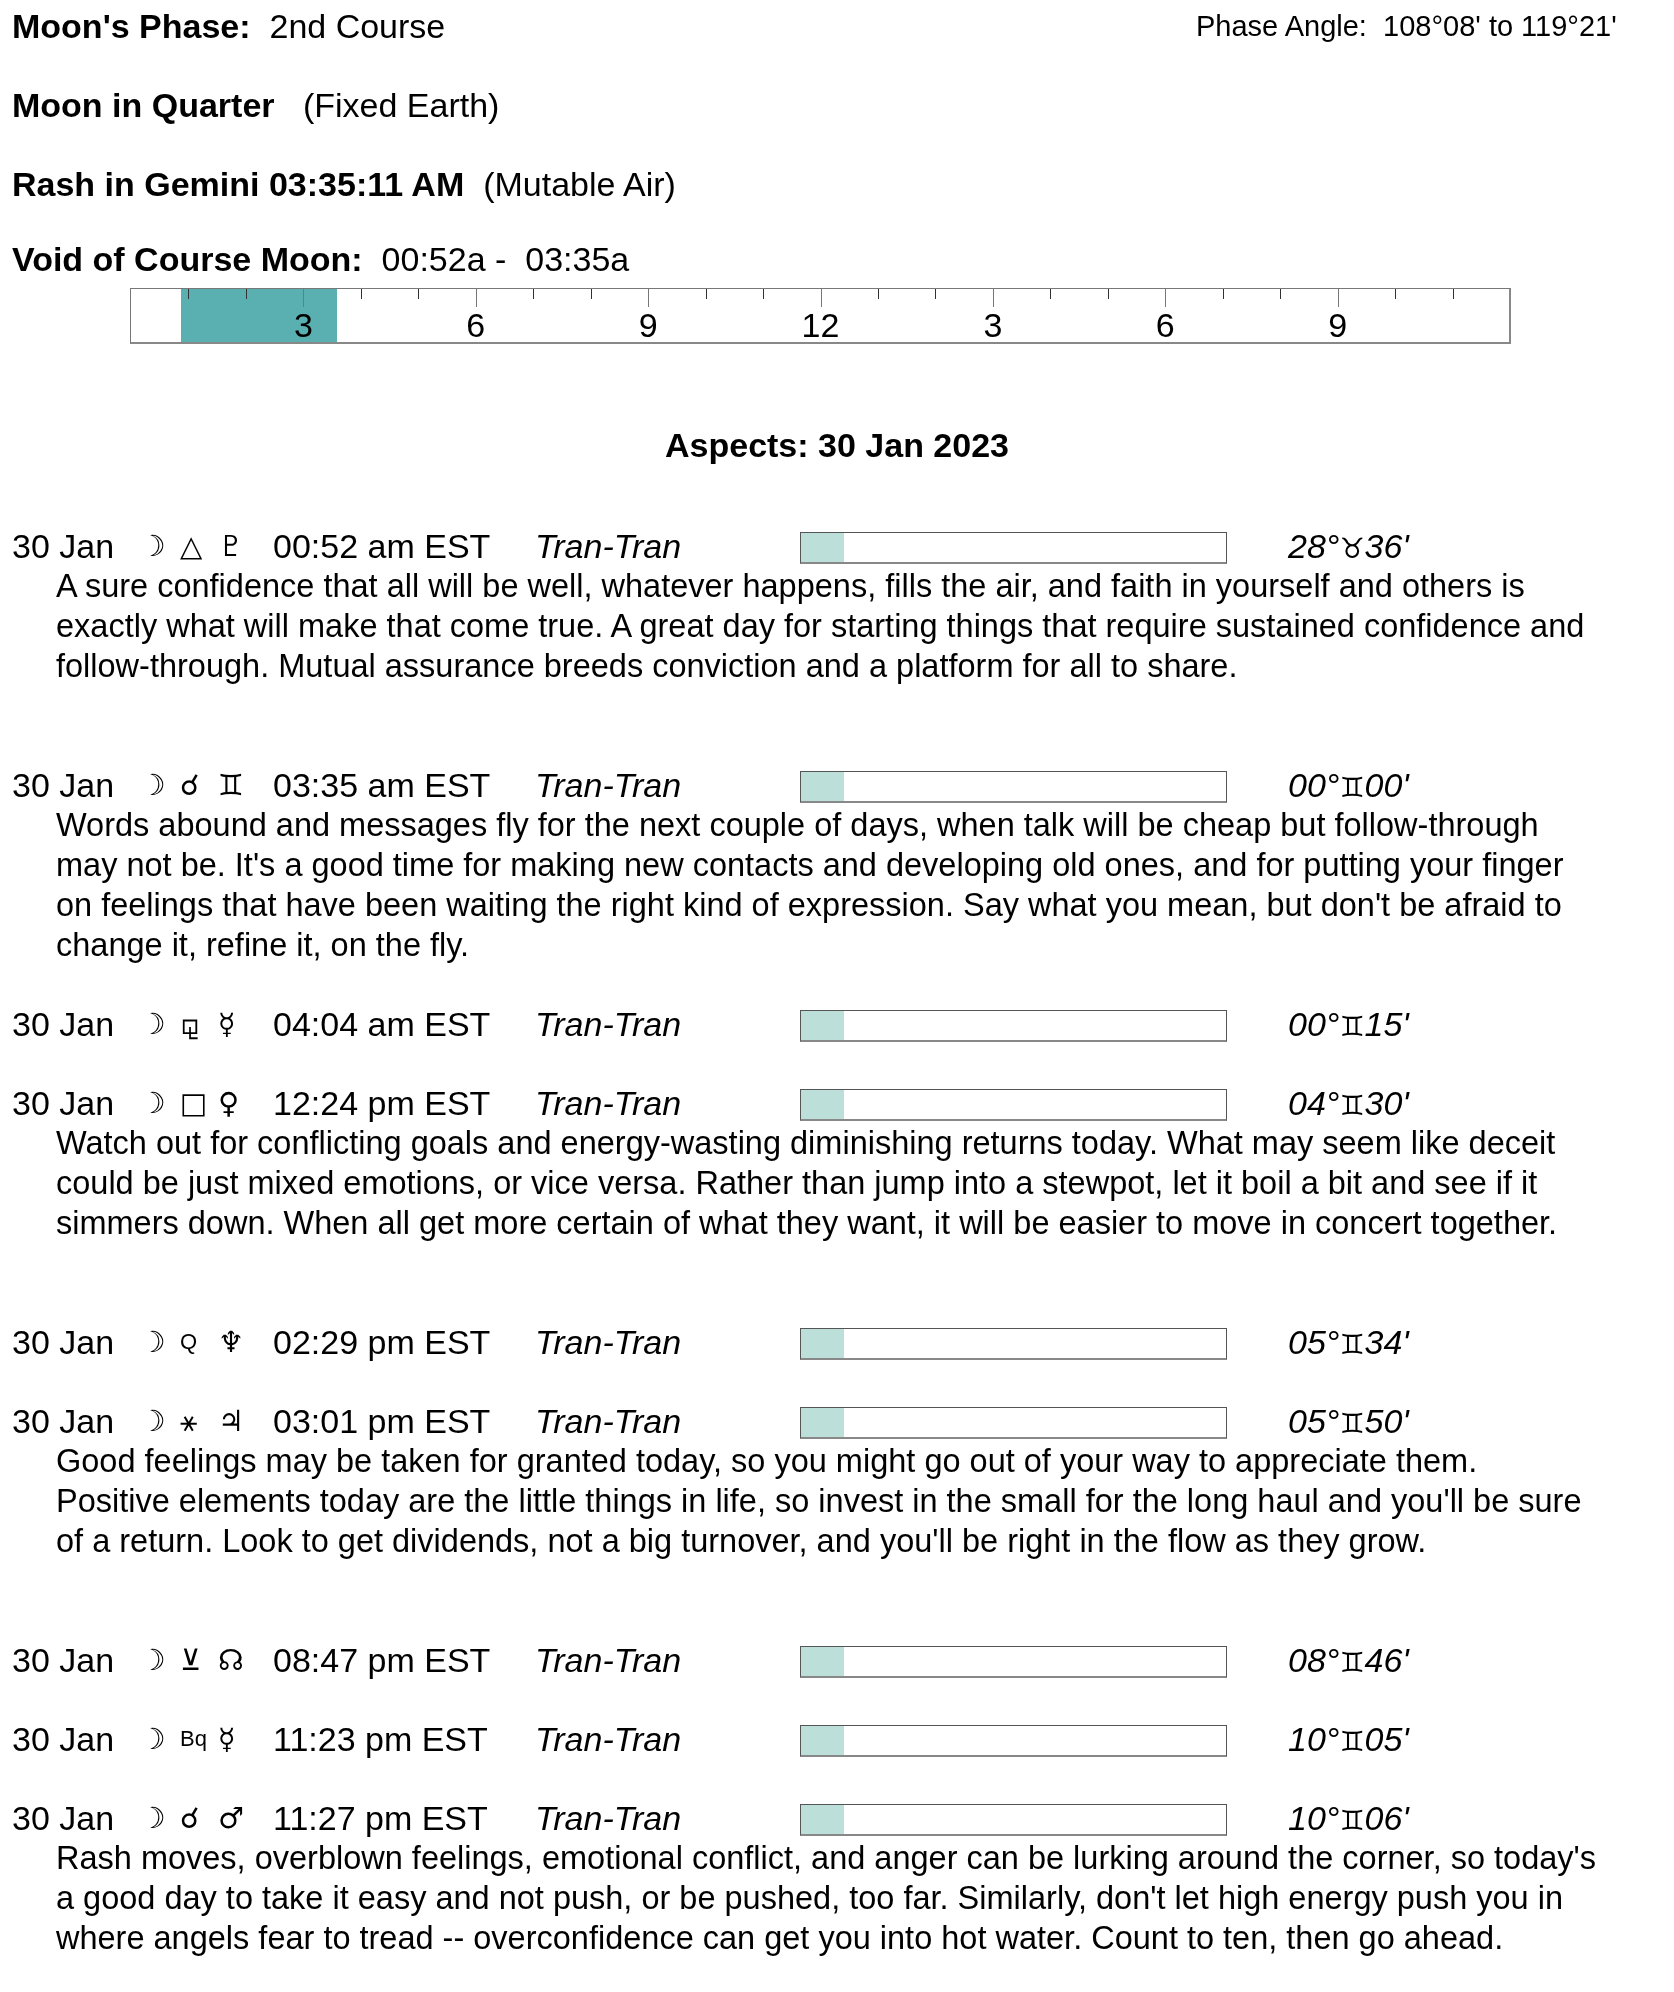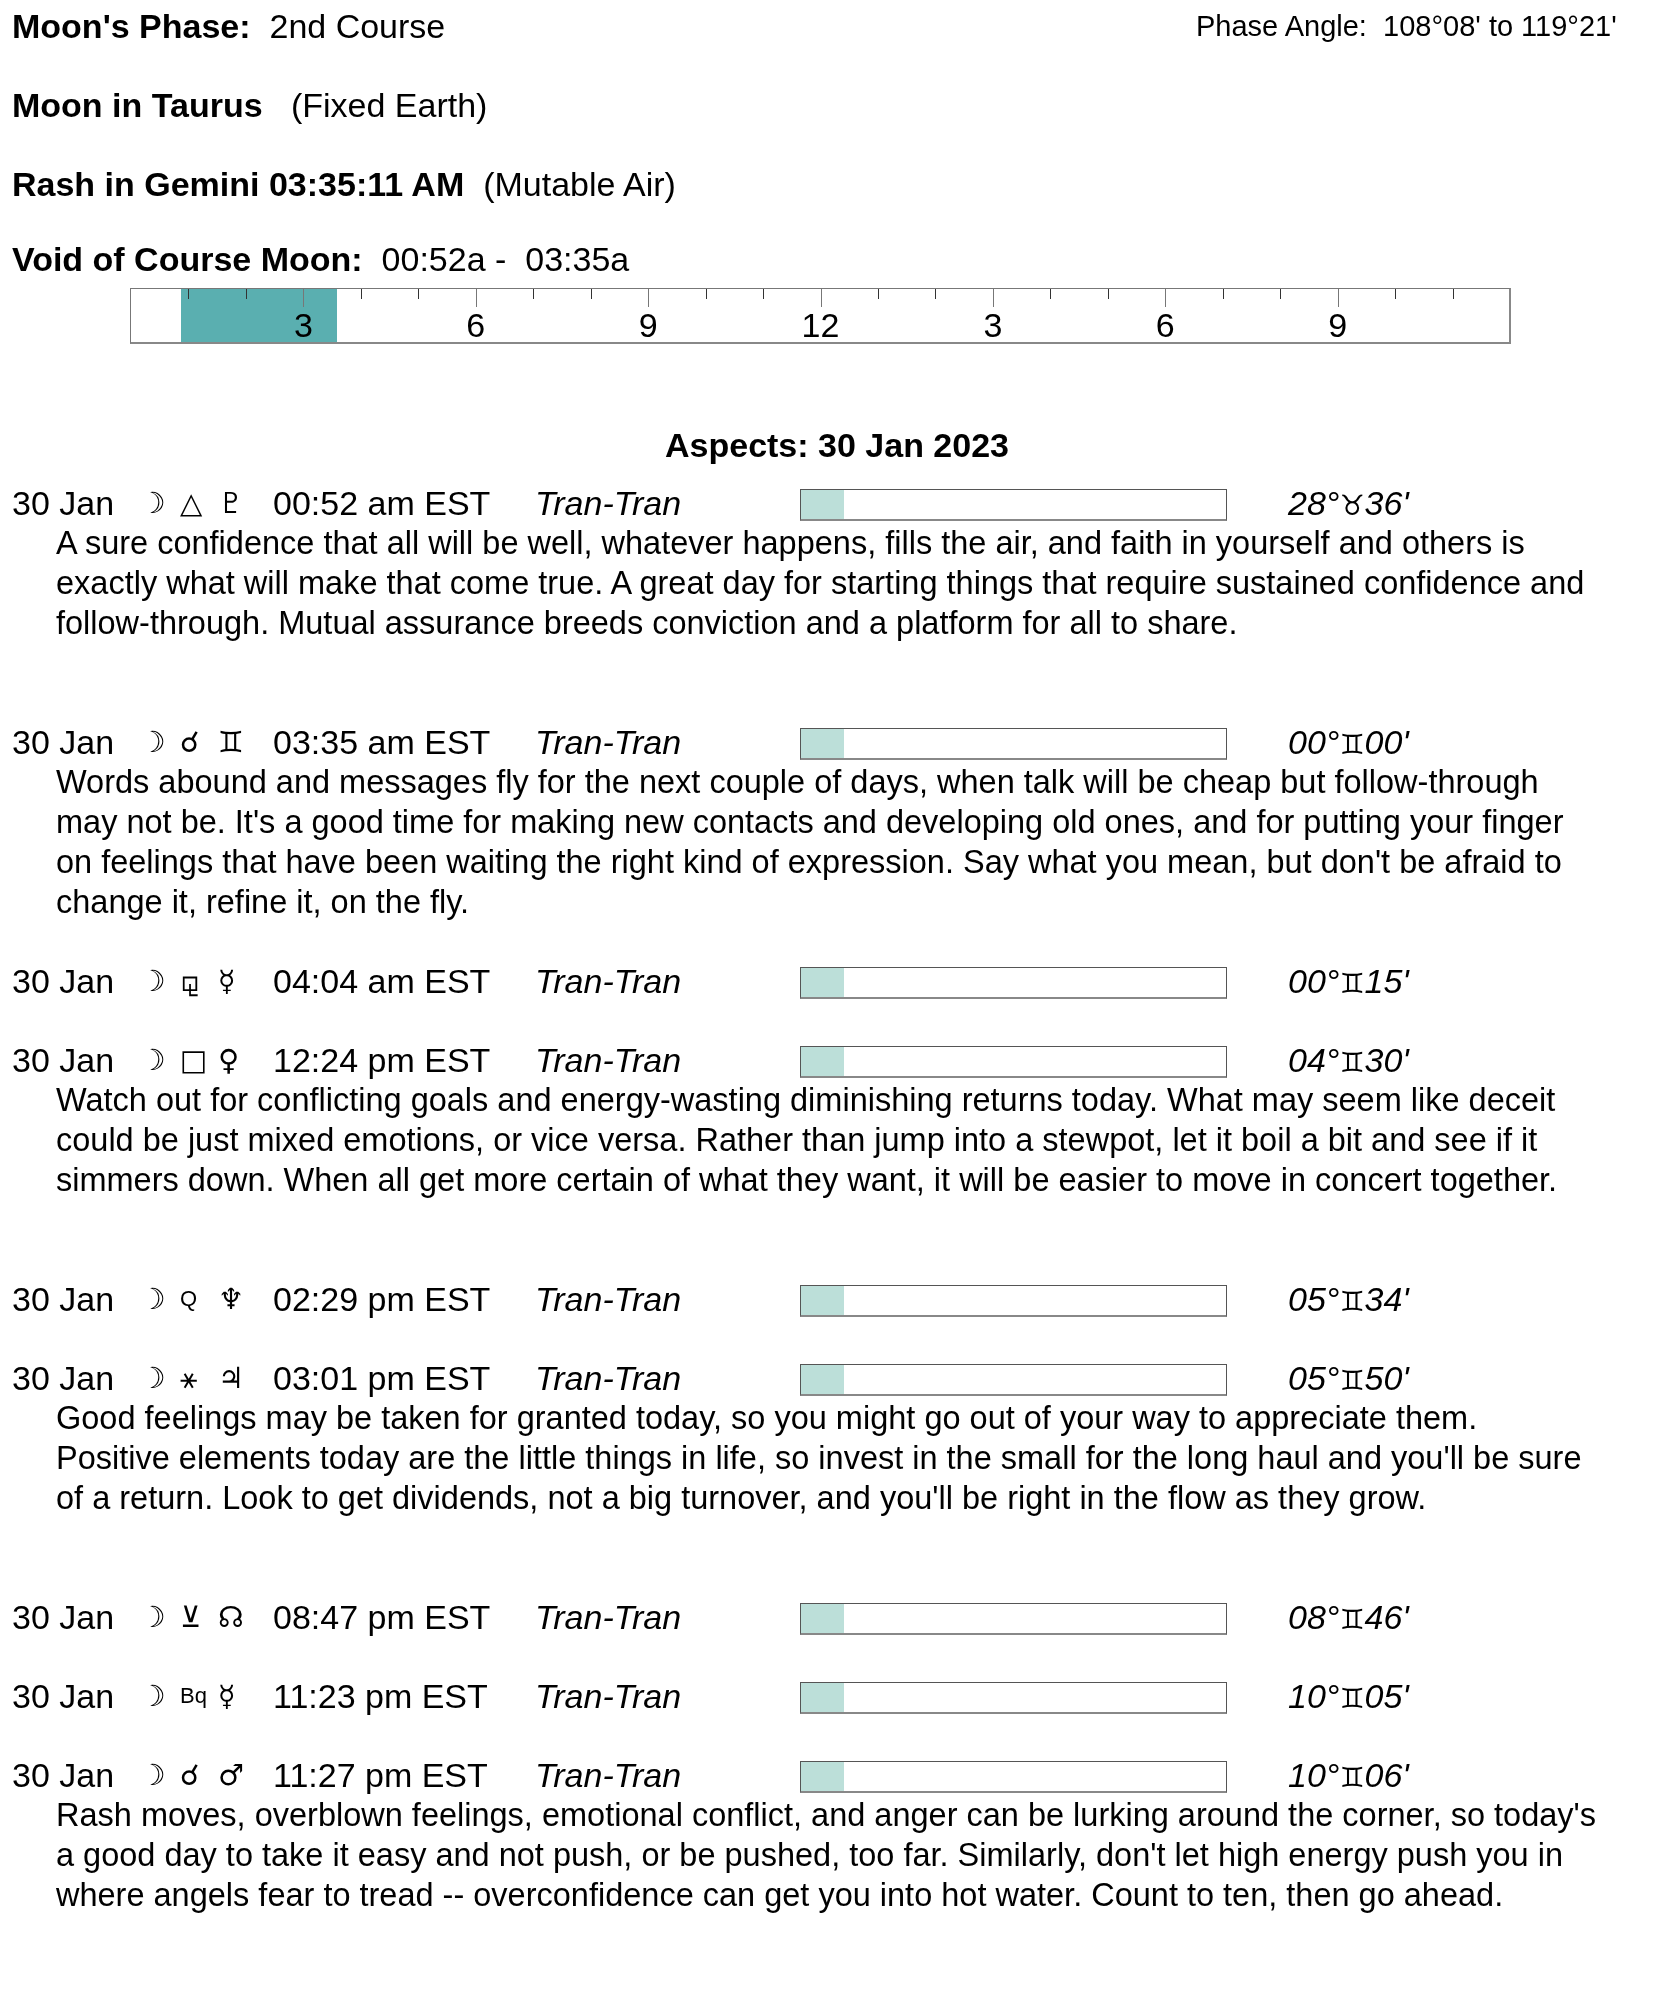--- a/index.html
+++ b/index.html
@@ -18,41 +18,41 @@
   }
   #void-fill { position: absolute; top: 0; bottom: 0; background: #5aafb0; }
   .tick { position: absolute; top: 0; width: 1px; background: #333; }
   .tick.minor { height: 10px; }
   .tick.major { height: 18px; background: #777; }
   .tick-label { position: absolute; top: 16px; font-size: 34px; line-height: 40px; transform: translateX(-50%); }
 
   #aspects-title { position: absolute; left: 0; width: 1674px; top: 425px; text-align: center; font-weight: bold; font-size: 34px; line-height: 40px; }
 
   .aspect { position: absolute; left: 0; width: 1674px; }
-  .aspect-row { position: relative; height: 40px; font-size: 34px; line-height: 40px; white-space: pre; }
+  .aspect-row { position: relative; height: 40px; font-size: 34px; line-height: 40px; white-space: pre; margin-top: 43px; }
   .a-date { position: absolute; left: 12px; }
   .a-glyph { position: absolute; font-family: "DejaVu Sans", sans-serif; font-size: 29px; }
   .g-moon { left: 140px; }
   .g-asp { left: 180px; }
   .g-pl { left: 218px; }
   .a-time { position: absolute; left: 273px; }
   .a-type { position: absolute; left: 535px; font-style: italic; }
   .a-bar { position: absolute; left: 800px; top: 6px; width: 427px; height: 32px; border: 1px solid #555; border-bottom: 2px solid #888; box-sizing: border-box; background: #fff; }
   .a-bar-fill { position: absolute; left: 0; top: 0; bottom: 0; background: #bcdfd9; }
   .a-deg { position: absolute; left: 1288px; font-style: italic; }
   .a-deg .sign { font-family: "DejaVu Sans", sans-serif; font-size: 28px; }
   .a-text { margin-left: 56px; width: 1540px; font-size: 32.5px; line-height: 40px; }
 </style>
 </head>
 <body>
 
 <div class="hdr-line" style="top:6px"><b>Moon's Phase:</b>  <span>2nd Course</span></div>
 <div id="phase-angle"><span>Phase Angle:</span>  <span>108°08' to 119°21'</span></div>
 
-<div class="hdr-line" style="top:85px"><b>Moon in Taurus</b>   <span>(Fixed Earth)</span></div>
+<div class="hdr-line" style="top:85px"><b>Moon in Quarter</b>   <span>(Fixed Earth)</span></div>
 
 <div class="hdr-line" style="top:164px"><b>Rash in Gemini 03:35:11 AM</b>  <span>(Mutable Air)</span></div>
 
 <div class="hdr-line" style="top:239px"><b>Void of Course Moon:</b>  <span>00:52a -  03:35a</span></div>
 
 <div id="timeline">
   <div id="void-fill" style="left: 49.8164px; width: 156.057px;"></div>
 <div class="tick minor" style="left: 57.4583px;"></div>
     <div class="tick minor" style="left: 114.917px;"></div>
     <div class="tick major" style="left: 172.375px;"></div>

